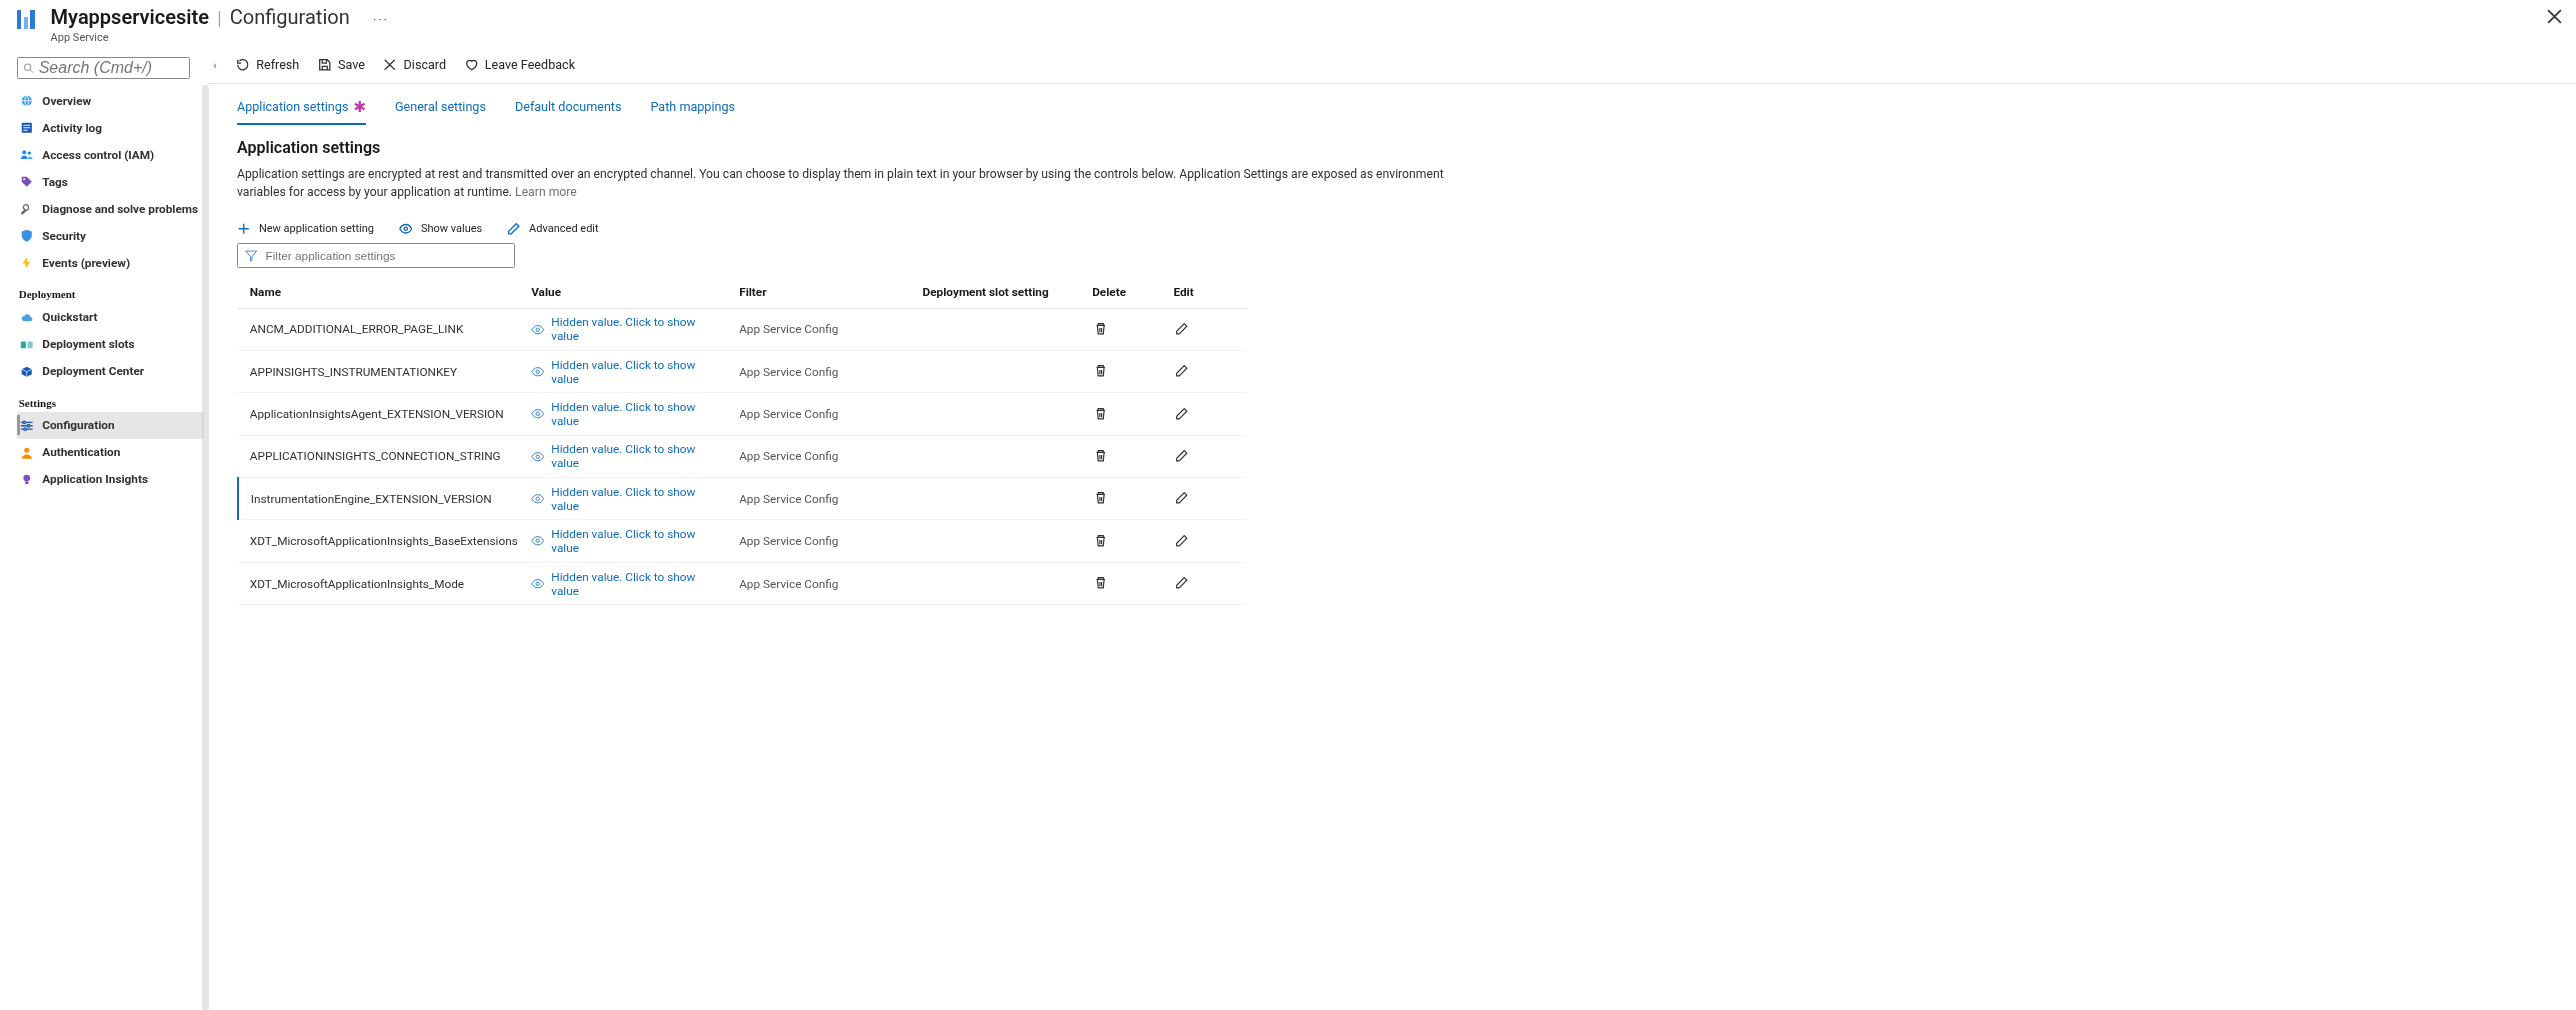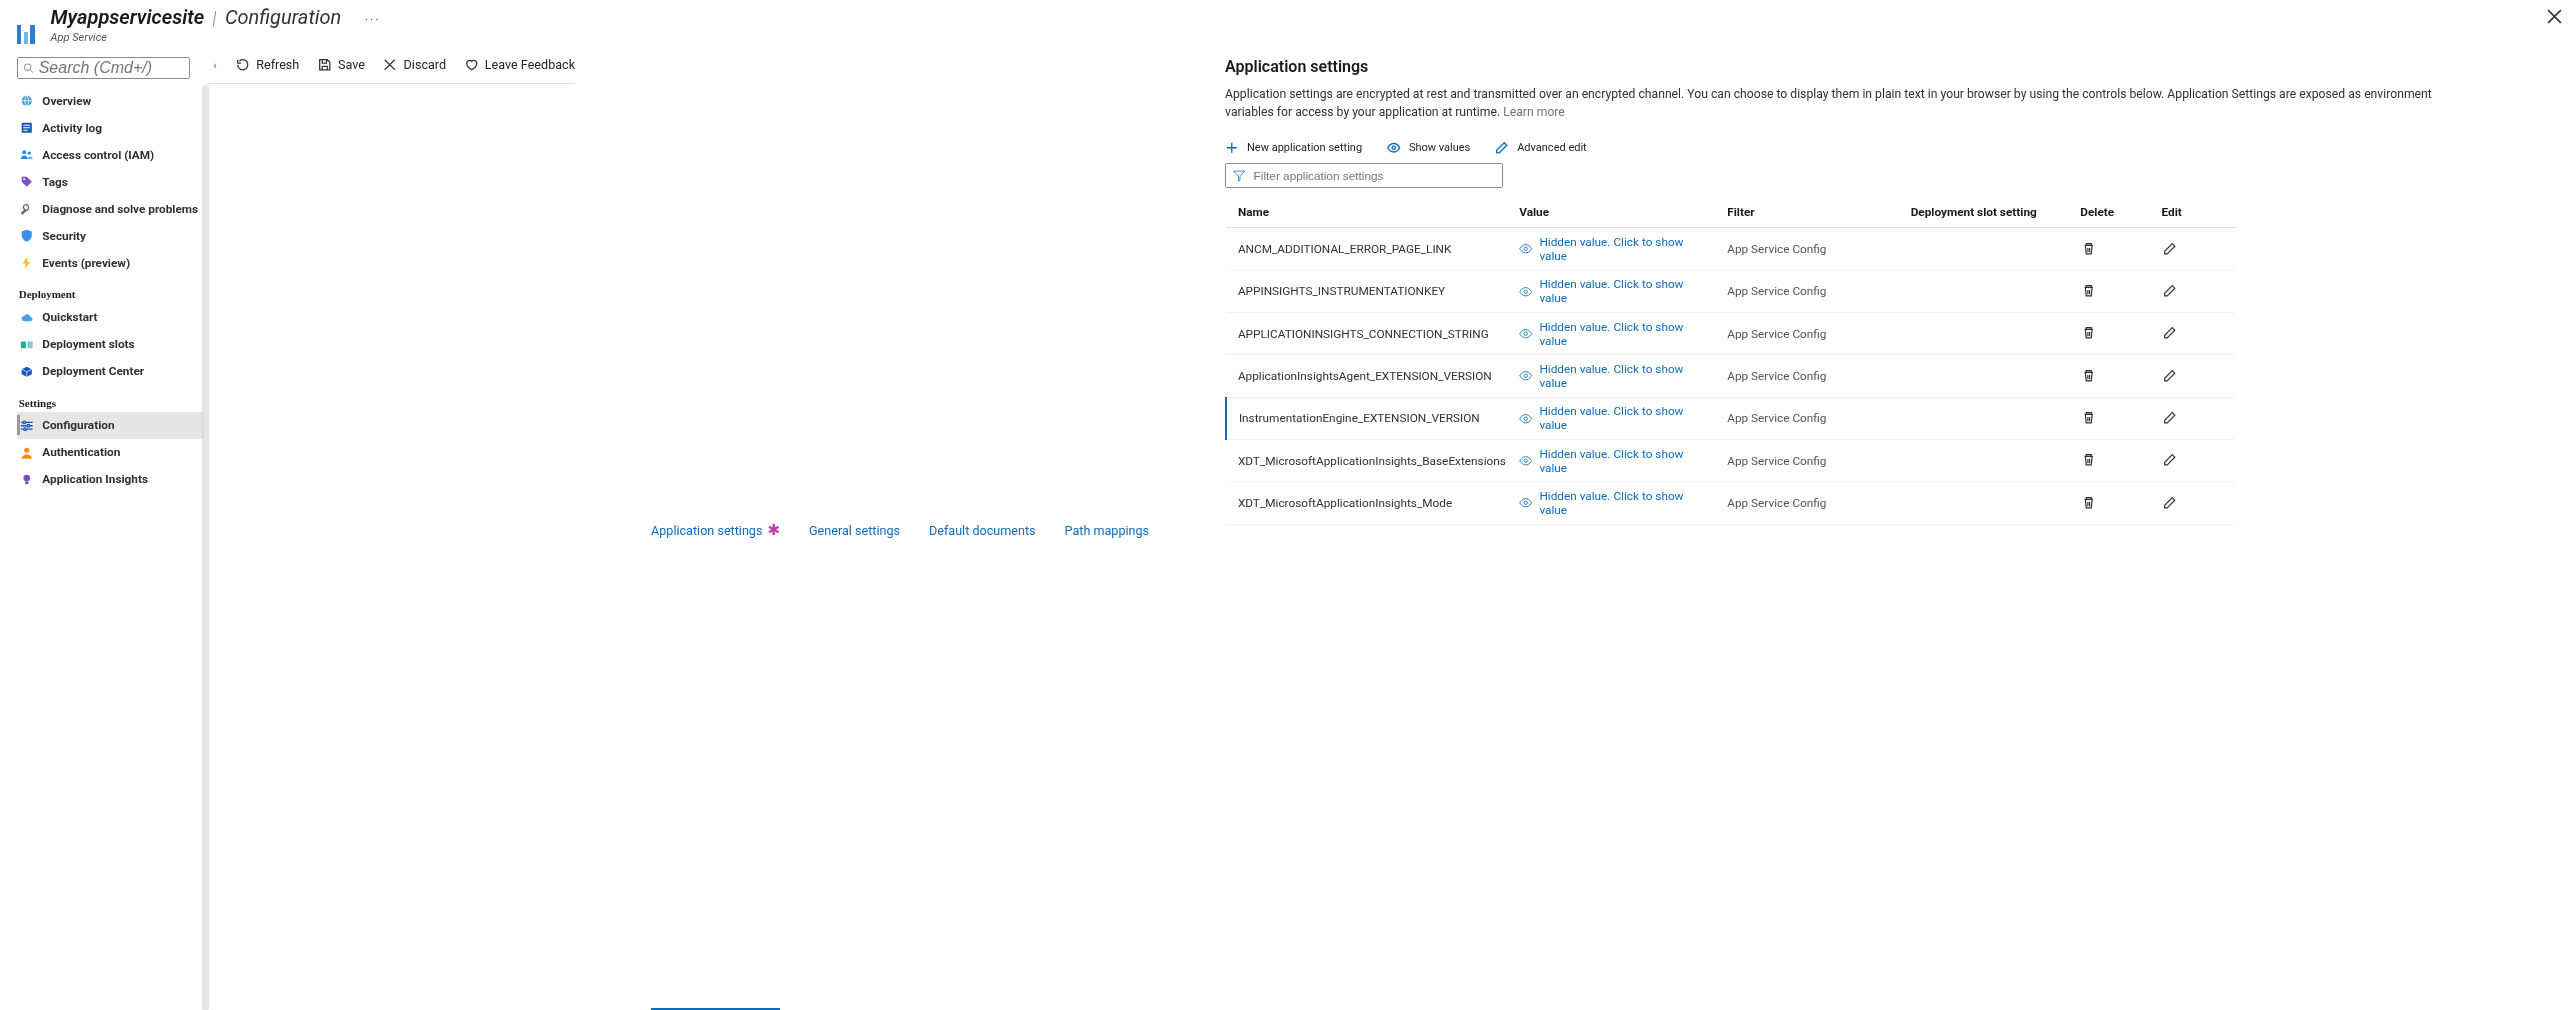--- a/index.html
+++ b/index.html
@@ -9,24 +9,23 @@
     color: #323130;
     background: #fff;
     width: 2576px;
     height: 1010px;
     overflow: hidden;
   }
 
   
   .header {
     display: flex;
-    align-items: flex-end;
+    align-items: flex-start;
     padding: 5px 17px 1.7px 17px;
     position: relative;
-    font-style: italic;
   }
   .header-icon {
     width: 23.6px; height: 23.6px;
     margin-right: 10px;
     display: flex; align-items: flex-end; gap: 2.5px;
   }
   .header-icon span {
     display: inline-block;
     width: 4.2px;
     background: #4aa0e6;
@@ -126,21 +125,21 @@
   
   .c-blue   { color:#0078d4; }
   .c-orange { color:#ff8c00; }
   .c-teal   { color:#2aa8a8; }
   .c-purple { color:#7a4fbf; }
   .c-dblue  { color:#1857b6; }
   .c-gray   { color:#666; }
   .c-yellow { color:#ffb900; }
 
   
-  .content { flex:1; display:flex; flex-direction:row; min-width:0;gap:46px; }
+  .content { flex:1; display:flex; flex-direction:column; min-width:0; }
 
   .cmdbar {
     display:flex; align-items:center;
     height:39px;
     padding: 0 0 0 29px;
     border-bottom:0.8px solid #e1dfdd;
     gap: 18.5px;
   }
   .cmd {
     display:flex; align-items:center; gap:6.7px;
@@ -540,21 +539,21 @@
                     <path d="M3 4h10M5 4V2h6v2M4 4l1 10h6l1-10M7 7v5M9 7v5"></path>
                   </svg>
                 </span></td>
               <td class="col-edit"><span class="row-icon-btn">
                   <svg viewBox="0 0 16 16">
                     <path d="M11 2l3 3L5 14H2v-3z"></path>
                   </svg>
                 </span></td>
             </tr>
             <tr class="trow">
-              <td class="col-name">APPLICATIONINSIGHTS_CONNECTION_STRING</td>
+              <td class="col-name">ApplicationInsightsAgent_EXTENSION_VERSION</td>
               <td class="col-value">
                 <span class="hidden-val">
                   <svg viewBox="0 0 16 16">
                     <path d="M1 8s2.5-5 7-5 7 5 7 5-2.5 5-7 5-7-5-7-5z"></path>
                     <circle cx="8" cy="8" r="2"></circle>
                   </svg>
                   <span>Hidden value. Click to show value</span>
                 </span>
               </td>
               <td class="col-source">App Service Config</td>
@@ -564,21 +563,21 @@
                     <path d="M3 4h10M5 4V2h6v2M4 4l1 10h6l1-10M7 7v5M9 7v5"></path>
                   </svg>
                 </span></td>
               <td class="col-edit"><span class="row-icon-btn">
                   <svg viewBox="0 0 16 16">
                     <path d="M11 2l3 3L5 14H2v-3z"></path>
                   </svg>
                 </span></td>
             </tr>
             <tr class="trow">
-              <td class="col-name">ApplicationInsightsAgent_EXTENSION_VERSION</td>
+              <td class="col-name">APPLICATIONINSIGHTS_CONNECTION_STRING</td>
               <td class="col-value">
                 <span class="hidden-val">
                   <svg viewBox="0 0 16 16">
                     <path d="M1 8s2.5-5 7-5 7 5 7 5-2.5 5-7 5-7-5-7-5z"></path>
                     <circle cx="8" cy="8" r="2"></circle>
                   </svg>
                   <span>Hidden value. Click to show value</span>
                 </span>
               </td>
               <td class="col-source">App Service Config</td>

